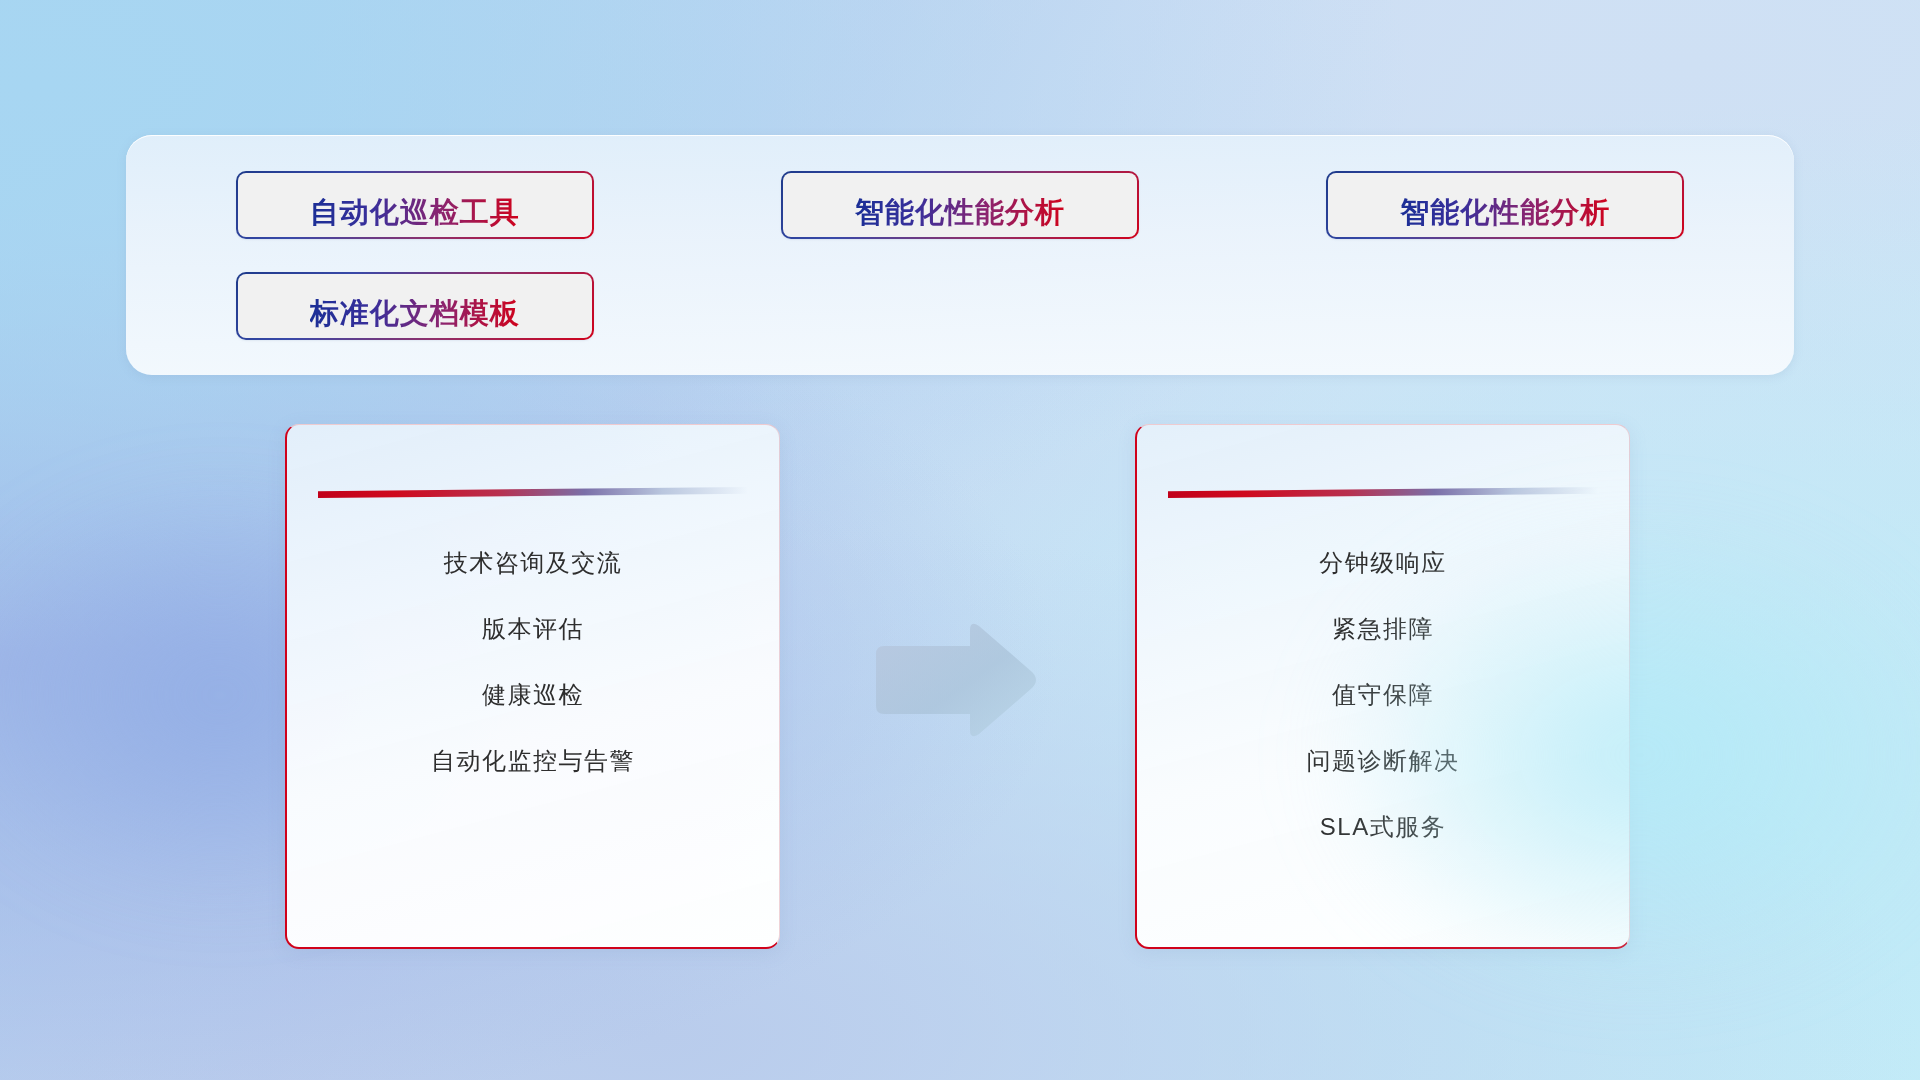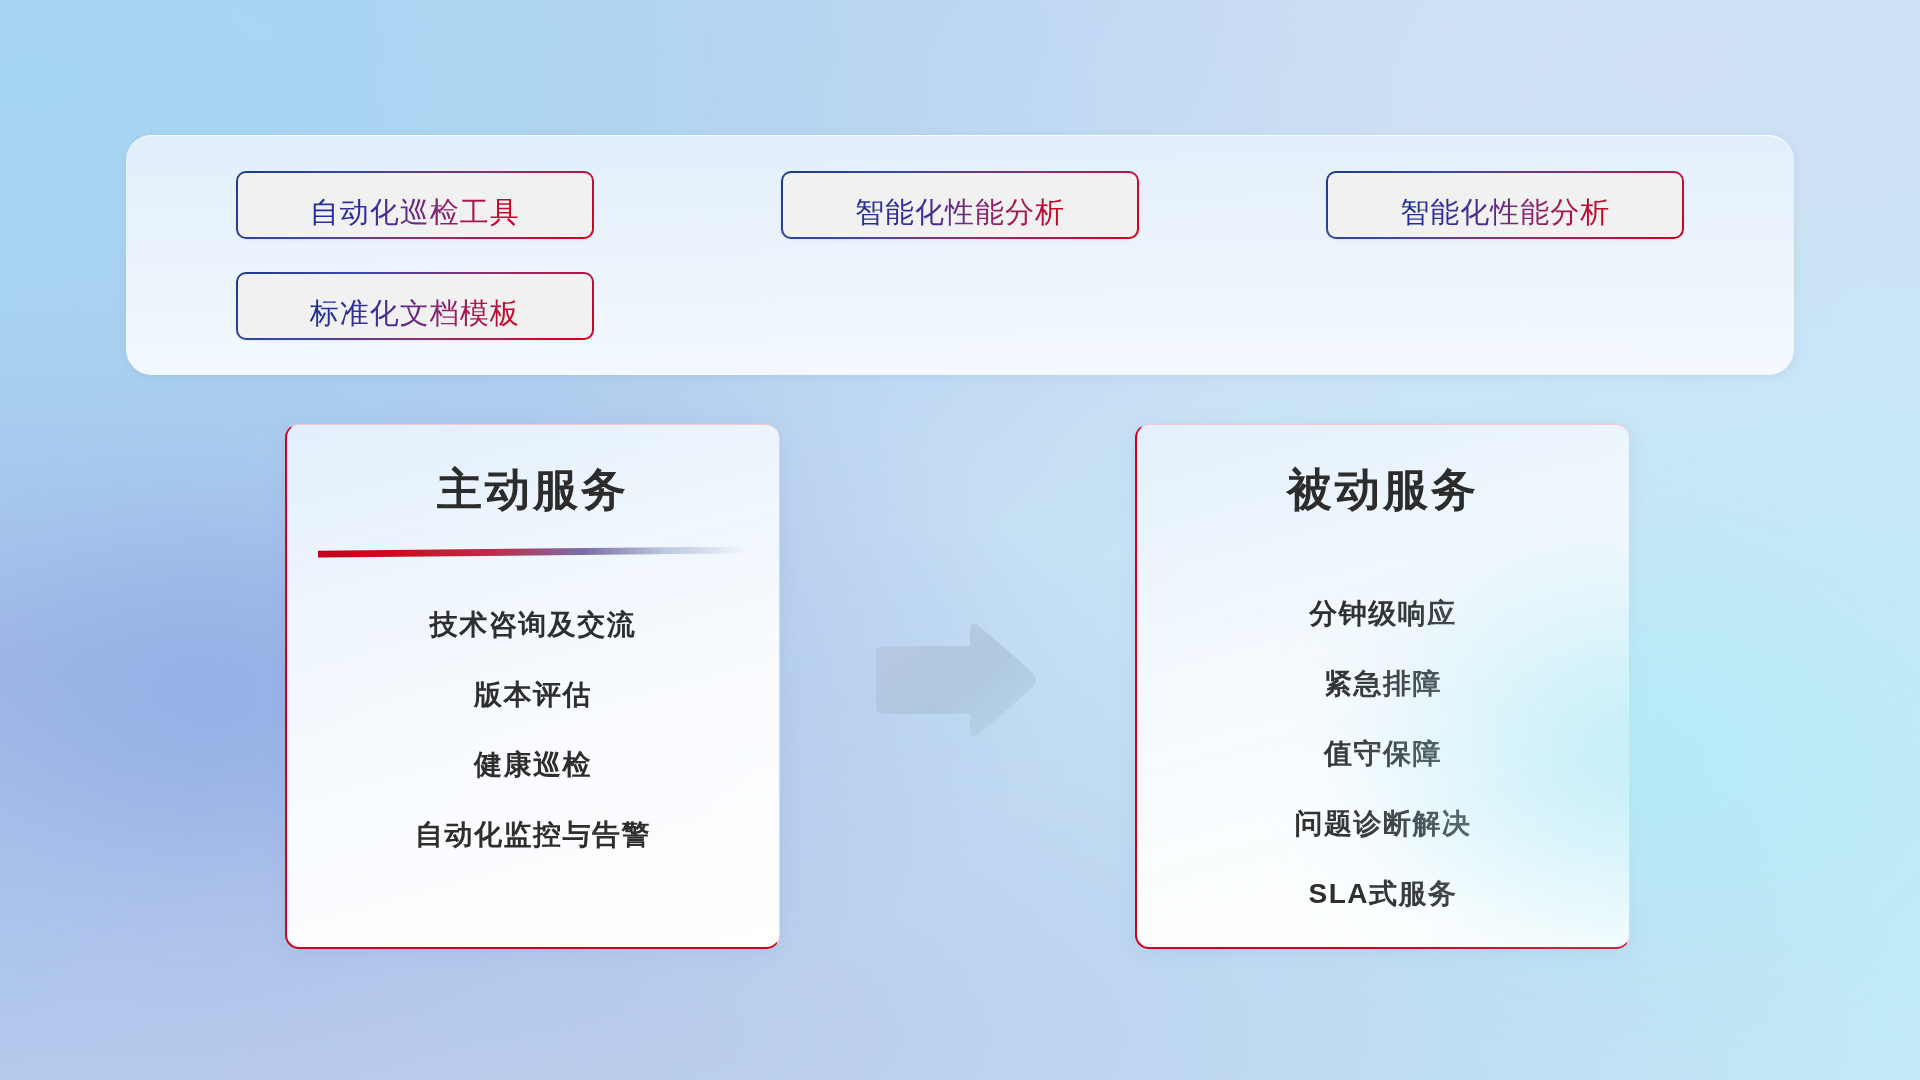--- a/index.html
+++ b/index.html
@@ -79,21 +79,21 @@
                 linear-gradient(135deg, #1e3a8a 0%, #3949a8 28%, #8f2f6a 62%, #d0021b 100%) border-box;
     border: 2px solid transparent;
     display: flex;
     align-items: center;
     justify-content: center;
     cursor: pointer;
     box-shadow: 0 1px 2px rgba(80,110,150,0.10);
   }
   .pill-label {
     font-size: 29px;
-    font-weight: 400;
+    font-weight: 700;
     letter-spacing: 1px;
     line-height: 1;
     background: linear-gradient(90deg, #1b2f96 0%, #3a2f9b 30%, #8a2470 62%, #d0021b 100%);
     -webkit-background-clip: text;
     background-clip: text;
     color: transparent;
     -webkit-text-fill-color: transparent;
     white-space: nowrap;
     margin-top: 16px;
   }
@@ -145,22 +145,22 @@
 
   .card-list {
     margin-top: 26px;
     width: 100%;
     display: flex;
     flex-direction: column;
     align-items: center;
     gap: 0;
   }
   .card-list-item {
-    font-size: 28px;
-    font-weight: 700;
+    font-size: 24px;
+    font-weight: 400;
     color: #2e2e2e;
     letter-spacing: 1.5px;
     line-height: 1;
     padding: 21px 0;
     white-space: nowrap;
   }
 
   
   .flow-arrow {
     position: absolute;
@@ -192,21 +192,20 @@
     </div>
 
 
     <div class="pill">
       <span class="pill-label">标准化文档模板</span>
     </div>
 
   </div>
 
   <div class="card" id="card-active">
-    <div class="card-title">主动服务</div>
     <div class="card-divider"></div>
     <div class="card-list">
       <div class="card-list-item">技术咨询及交流</div>
       <div class="card-list-item">版本评估</div>
       <div class="card-list-item">健康巡检</div>
       <div class="card-list-item">自动化监控与告警</div>
     </div>
   </div>
 
   <div class="flow-arrow">
@@ -216,21 +215,20 @@
           <stop offset="0%" stop-color="#b8c6dd" stop-opacity="0.78"></stop>
           <stop offset="55%" stop-color="#a9c2d8" stop-opacity="0.72"></stop>
           <stop offset="100%" stop-color="#b6d3e4" stop-opacity="0.66"></stop>
         </linearGradient>
       </defs>
       <path d="M6 34 Q6 26 14 26 L100 26 L100 10 Q100 0 109 6 L162 52 Q170 60 162 68 L109 114 Q100 120 100 110 L100 94 L14 94 Q6 94 6 86 Z" fill="url(#arrowGrad)"></path>
     </svg>
   </div>
 
   <div class="card" id="card-passive">
-    <div class="card-title">被动服务</div>
     <div class="card-divider"></div>
     <div class="card-list">
       <div class="card-list-item">分钟级响应</div>
       <div class="card-list-item">紧急排障</div>
       <div class="card-list-item">值守保障</div>
       <div class="card-list-item">问题诊断解决</div>
       <div class="card-list-item">SLA式服务</div>
     </div>
   </div>
 

